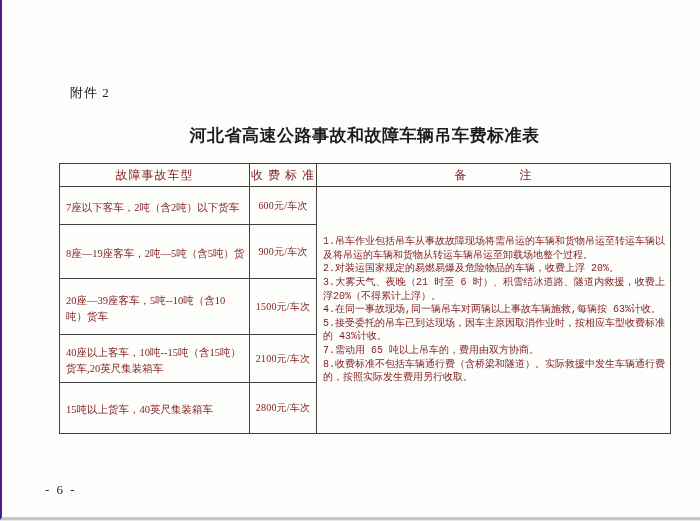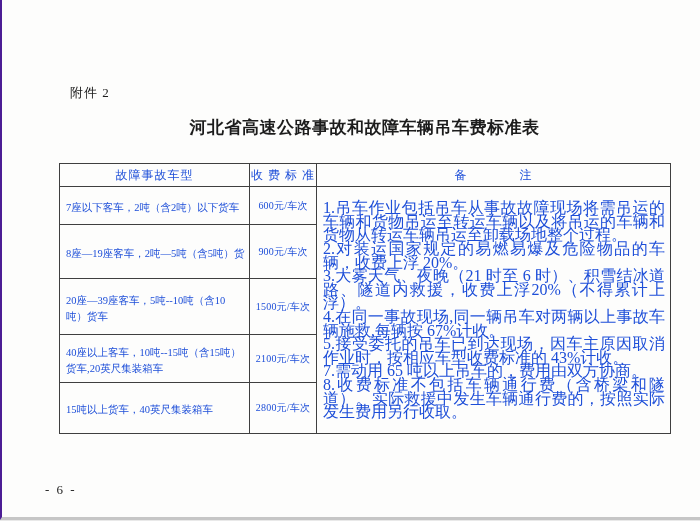--- a/index.html
+++ b/index.html
@@ -16,53 +16,53 @@
     border-left:2px solid #4c1d95;
     border-bottom:3px solid #c6c6c6;
     border-right:1px solid #e2e2e2;
     color:#1c1c1c;
   }
   .attachment-label{
     position:absolute;left:68px;top:84px;
     font-size:13px;letter-spacing:1px;
   }
   .doc-title{
-    position:absolute;left:57px;top:116px;width:611px;
+    position:absolute;left:57px;top:124px;width:611px;
     text-align:center;font-size:17px;font-weight:bold;
     letter-spacing:0.5px;
   }
   table.fee-table{
     position:absolute;left:57px;top:163px;
     width:611px;
     border-collapse:collapse;
     table-layout:fixed;
   }
   .fee-table td,.fee-table th{
     border:1px solid #3f3f3f;
     padding:0;
-    color:#1d4ed8;
+    color:#7f1d1d;
     font-weight:normal;
   }
   .col-type{width:190px;}
   .col-fee{width:67px;}
   .col-remarks{width:354px;}
   .hdr{height:23px;font-size:12px;text-align:center;font-weight:bold;letter-spacing:1px;}
   td.type-cell{
     font-size:10.5px;line-height:16px;
     padding:6px 4px 2px 6px;
     vertical-align:middle;text-align:left;
   }
   td.fee-cell{
     font-size:10px;text-align:center;vertical-align:middle;
     letter-spacing:0.2px;
   }
   td.remarks-cell{
     vertical-align:middle;
     padding:4px 5px 4px 6px;
-    font-size:16px;line-height:13.6px;
+    font-size:10px;line-height:13.6px;font-family:Liberation Mono, monospace;
   }
   .remarks-cell p{margin:0;text-align:justify;}
   .r1{height:38px;}
   .r2{height:54px;}
   .r3{height:56px;}
   .r4{height:48px;}
   .r5{height:51px;}
   .page-number{
     position:absolute;left:43px;top:482px;
     font-size:13px;letter-spacing:2px;
@@ -89,21 +89,21 @@
       <th>收 费 标 准</th>
       <th>备　　　　注</th>
     </tr>
     <tr class="r1">
       <td class="type-cell">7座以下客车，2吨（含2吨）以下货车</td>
       <td class="fee-cell">600元/车次</td>
       <td class="remarks-cell" rowspan="5">
         <p>1.吊车作业包括吊车从事故故障现场将需吊运的车辆和货物吊运至转运车辆以及将吊运的车辆和货物从转运车辆吊运至卸载场地整个过程。</p>
         <p>2.对装运国家规定的易燃易爆及危险物品的车辆，收费上浮 20%。</p>
         <p>3.大雾天气、夜晚（21 时至 6 时）、积雪结冰道路、隧道内救援，收费上浮20%（不得累计上浮）。</p>
-        <p>4.在同一事故现场,同一辆吊车对两辆以上事故车辆施救,每辆按 67%计收。</p>
+        <p>4.在同一事故现场,同一辆吊车对两辆以上事故车辆施救,每辆按 63%计收。</p>
         <p>5.接受委托的吊车已到达现场，因车主原因取消作业时，按相应车型收费标准的 43%计收。</p>
         <p>7.需动用 65 吨以上吊车的，费用由双方协商。</p>
         <p>8.收费标准不包括车辆通行费（含桥梁和隧道）。实际救援中发生车辆通行费的，按照实际发生费用另行收取。</p>
       </td>
     </tr>
     <tr class="r2">
       <td class="type-cell">8座—19座客车，2吨—5吨（含5吨）货</td>
       <td class="fee-cell">900元/车次</td>
     </tr>
     <tr class="r3">

